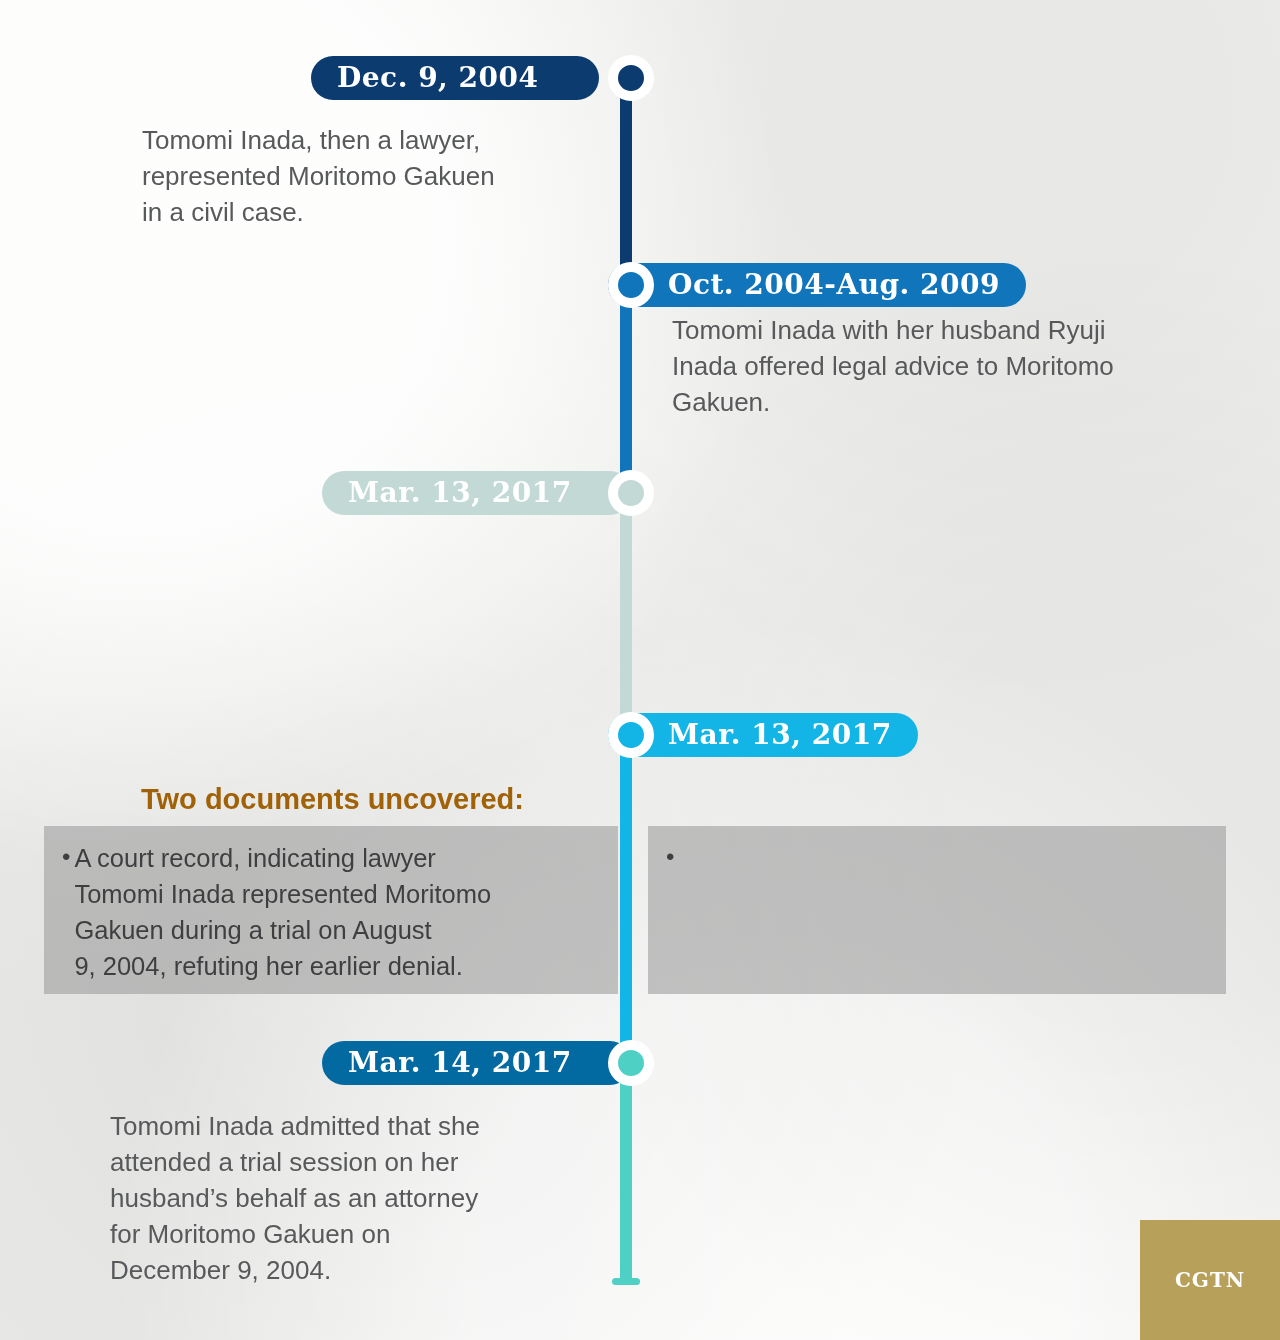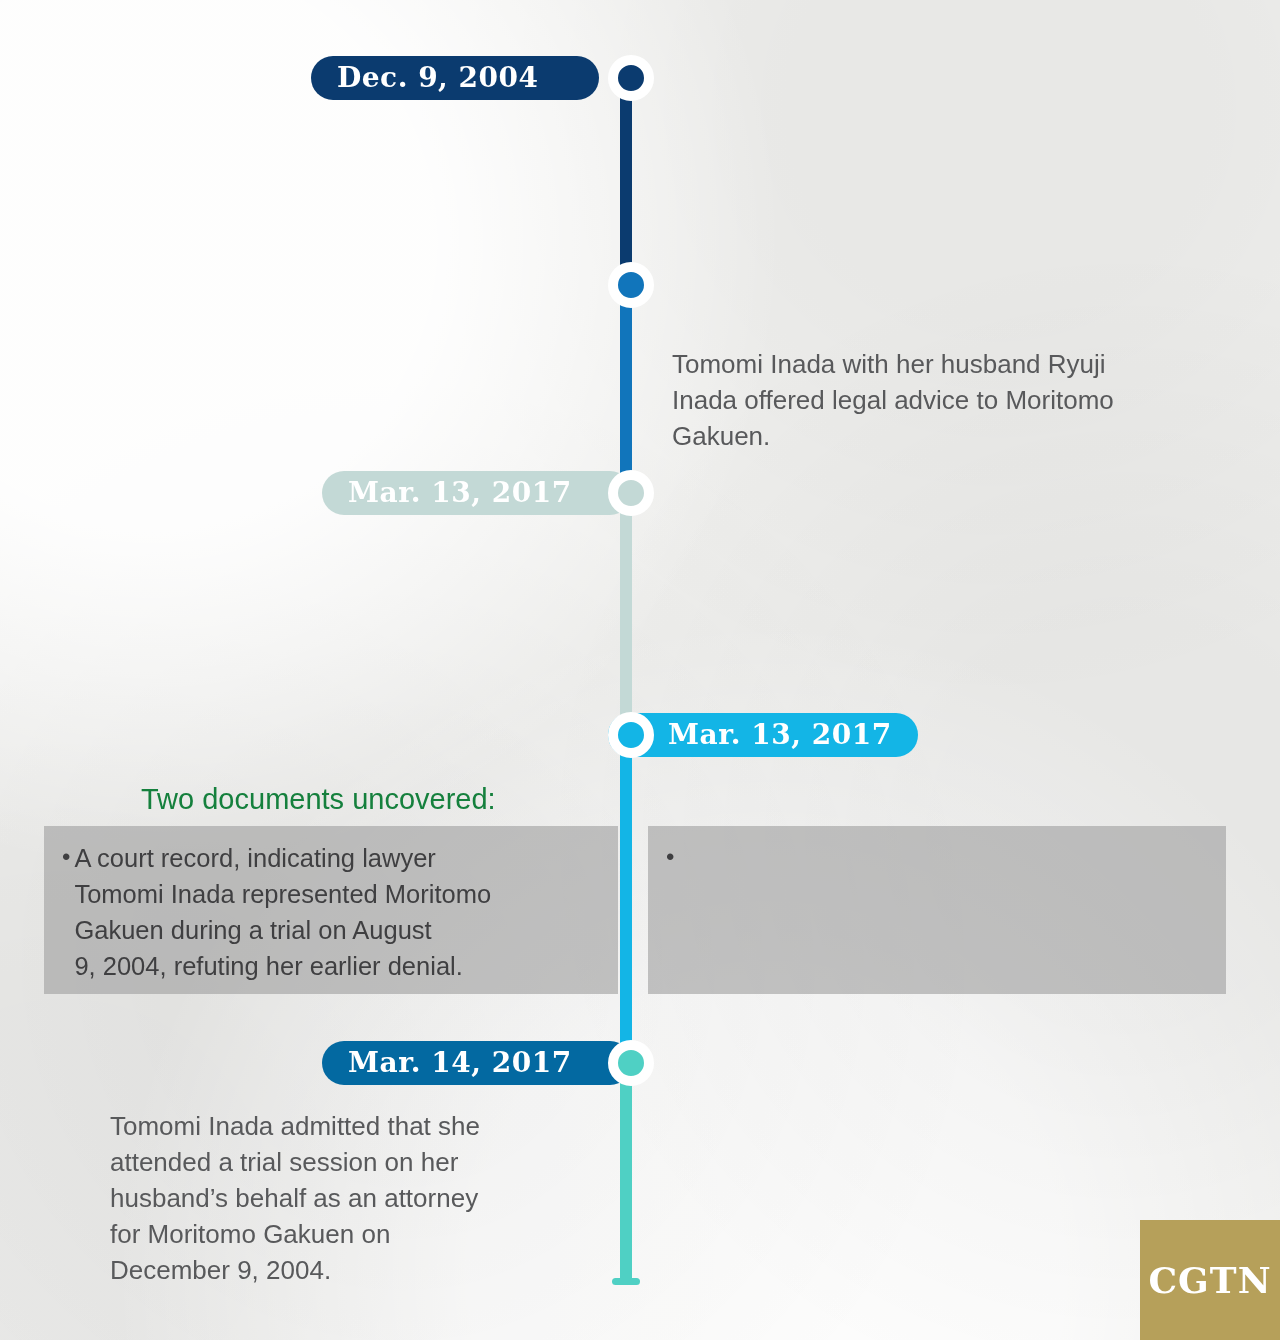--- a/index.html
+++ b/index.html
@@ -89,23 +89,23 @@
     position: absolute;
     color: #58595b;
     font-size: 26px;
     line-height: 36px;
     white-space: pre-line;
     z-index: 3;
   }
 
   .section-title {
     position: absolute;
-    color: #15803d;
+    color: #a16207;
     font-size: 29px;
-    font-weight: normal;
+    font-weight: bold;
     z-index: 3;
   }
 
   .doc-box {
     position: absolute;
     background: rgba(160,160,160,0.62);
     color: #3f3f41;
     font-size: 25.5px;
     line-height: 36px;
     padding: 14px 16px 16px 18px;
@@ -133,21 +133,21 @@
     background: #b6a05a;
     display: flex;
     align-items: center;
     justify-content: center;
     z-index: 8;
   }
   .logo span {
     color: #ffffff;
     font-family: "DejaVu Serif", serif;
     font-weight: bold;
-    font-size: 36px;
+    font-size: 20px;
     letter-spacing: 1px;
   }
 </style>
 </head>
 <body>
 
 <div class="texture"></div>
 
 <div class="stage">
 
@@ -155,25 +155,29 @@
   <div class="spine" style="top:286px; height:210px; background:#1175bb;"></div>
   <div class="spine" style="top:494px; height:246px; background:#c3d9d6;"></div>
   <div class="spine" style="top:736px; height:332px; background:#13b5e6;"></div>
   <div class="spine" style="top:1064px; height:218px; background:#4fd0c4;"></div>
   <div class="spine-cap" style="top:1278px; background:#4fd0c4;"></div>
 
   <div class="pill left" style="left:311px; top:56px; background:#0b3b6f;">Dec. 9, 2004</div>
   <div class="node" style="left:608px; top:55px; background:#0b3b6f;">
     <div class="inner"></div>
   </div>
-
+  <div class="para" style="left:142px; top:122px; width:470px;">Tomomi Inada, then a lawyer,
+represented Moritomo Gakuen
+in a civil case.</div>
+
+  <div class="pill right" style="left:608px; top:263px; background:#1175bb;">Oct. 2004-Aug. 2009</div>
   <div class="node" style="left:608px; top:262px; background:#1175bb;">
     <div class="inner"></div>
   </div>
-  <div class="para" style="left:672px; top:346px; width:580px;">Tomomi Inada with her husband Ryuji
+  <div class="para" style="left:672px; top:312px; width:580px;">Tomomi Inada with her husband Ryuji
 Inada offered legal advice to Moritomo
 Gakuen.</div>
 
   <div class="pill left" style="left:322px; top:471px; background:#c3d9d6;">Mar. 13, 2017</div>
   <div class="node" style="left:608px; top:470px; background:#c3d9d6;">
     <div class="inner"></div>
   </div>
 
   <div class="pill right" style="left:608px; top:713px; background:#13b5e6;">Mar. 13, 2017</div>
   <div class="node" style="left:608px; top:712px; background:#13b5e6;">

